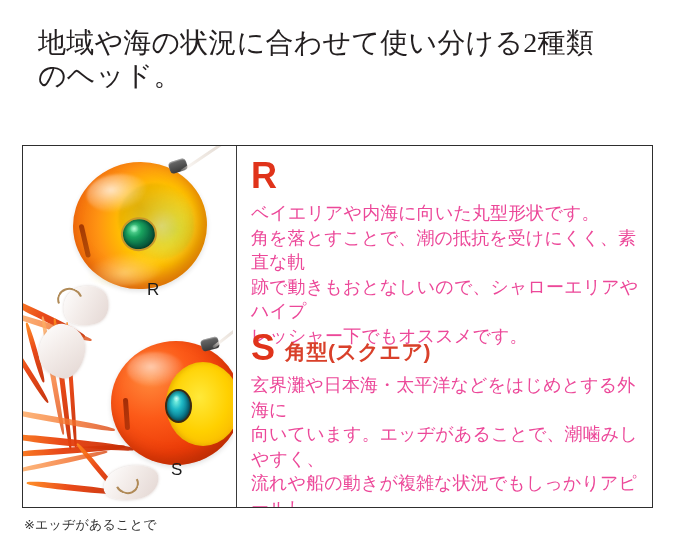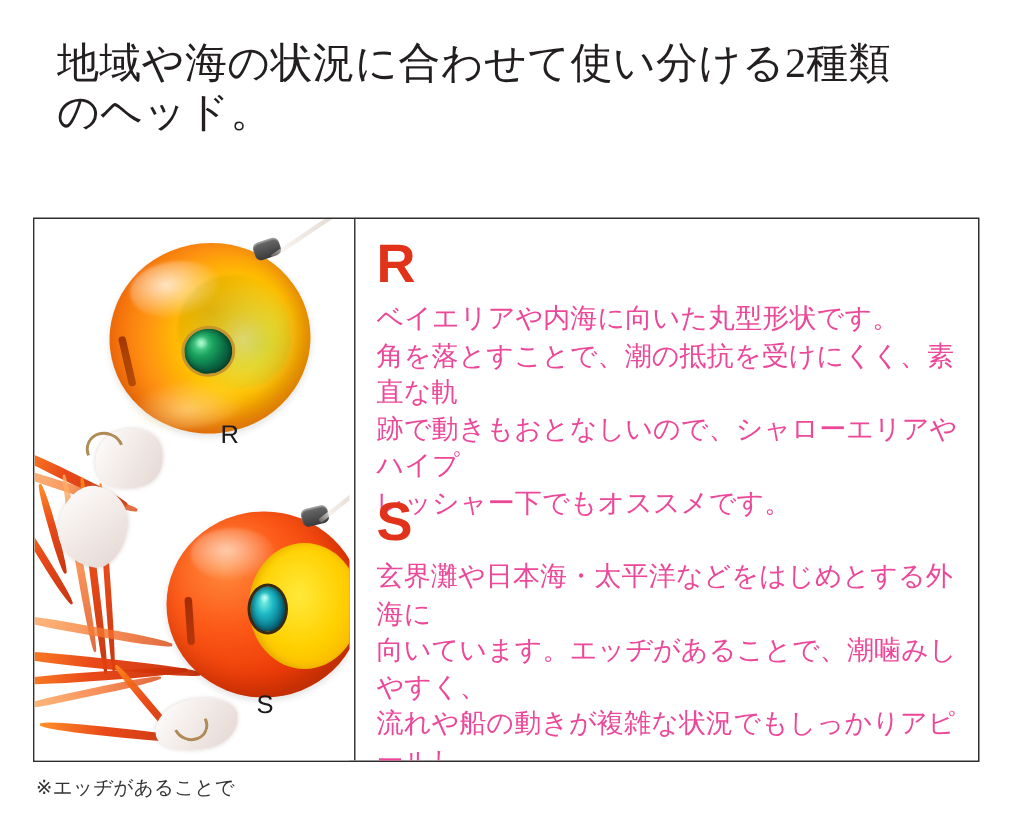--- a/index.html
+++ b/index.html
@@ -371,20 +371,21 @@
     </div>
     <div class="sec-body">ベイエリアや内海に向いた丸型形状です。
 角を落とすことで、潮の抵抗を受けにくく、素直な軌
 跡で動きもおとなしいので、シャローエリアやハイプ
 レッシャー下でもオススメです。</div>
   </div>
 
   <div class="section" id="section-s">
     <div class="sec-head">
       <span class="sec-letter">S</span>
+      <span class="sec-title">角型(スクエア)</span>
     </div>
     <div class="sec-body">玄界灘や日本海・太平洋などをはじめとする外海に
 向いています。エッヂがあることで、潮噛みしやすく、
 流れや船の動きが複雑な状況でもしっかりアピールし
 ます。</div>
   </div>
 
 </div>
 
 <div id="footnote">※エッヂがあることで</div>

